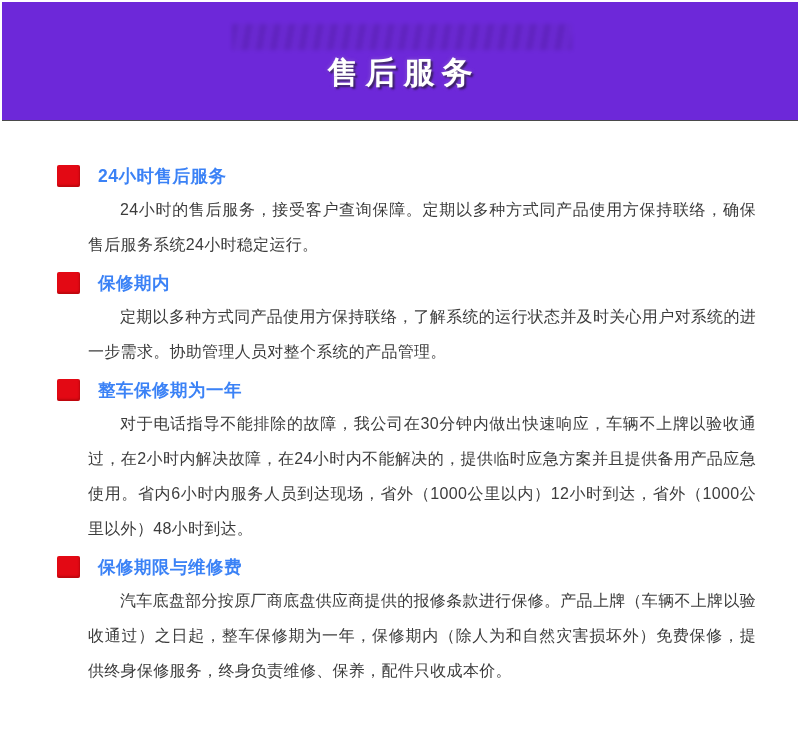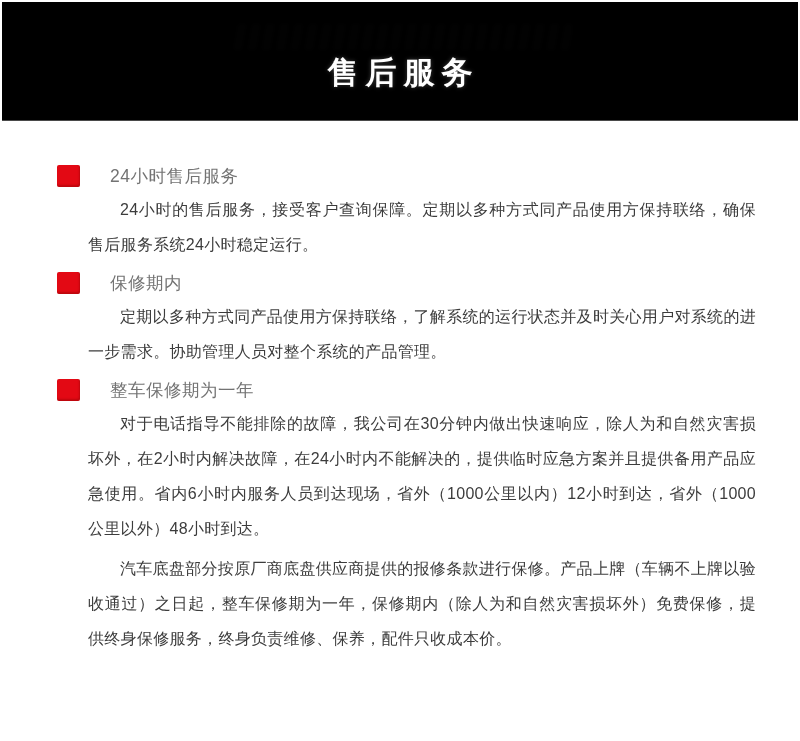--- a/index.html
+++ b/index.html
@@ -15,21 +15,21 @@
     margin: 0 auto;
     background: #ffffff;
     overflow: hidden;
     box-sizing: border-box;
   }
   
   .banner {
     position: relative;
     margin: 2px 2px 0 2px;
     height: 119px;
-    background: #000000;
+    background: #6d28d9;
     border-bottom: 1px solid #4a4a4a;
     display: flex;
     align-items: center;
     justify-content: center;
     box-sizing: border-box;
   }
   .banner-title {
     margin-top: 24px;
     color: #ffffff;
     font-size: 31px;
@@ -67,24 +67,24 @@
   }
   .bullet {
     flex: 0 0 auto;
     width: 23px;
     height: 22px;
     background: #e30914;
     border-radius: 2px;
     box-shadow: inset -1px -2px 2px rgba(120,0,0,0.35);
   }
   .section-title {
-    margin-left: 30px;
+    margin-left: 18px;
     font-size: 17.5px;
-    font-weight: normal;
-    color: #737373;
+    font-weight: bold;
+    color: #3b82f6;
     letter-spacing: 0.5px;
     white-space: nowrap;
   }
   .section-paragraph {
     margin: 3px 0 5px 31px;
     font-size: 16px;
     line-height: 35px;
     color: #3c3c3c;
     text-indent: 2em;
     text-align: justify;
@@ -117,21 +117,25 @@
         <span class="section-title">保修期内</span>
       </div>
       <p class="section-paragraph">定期以多种方式同产品使用方保持联络，了解系统的运行状态并及时关心用户对系统的进一步需求。协助管理人员对整个系统的产品管理。</p>
     </div>
 
     <div>
       <div class="section-heading-row">
         <span class="bullet"></span>
         <span class="section-title">整车保修期为一年</span>
       </div>
-      <p class="section-paragraph">对于电话指导不能排除的故障，我公司在30分钟内做出快速响应，除人为和自然灾害损坏外，在2小时内解决故障，在24小时内不能解决的，提供临时应急方案并且提供备用产品应急使用。省内6小时内服务人员到达现场，省外（1000公里以内）12小时到达，省外（1000公里以外）48小时到达。</p>
+      <p class="section-paragraph">对于电话指导不能排除的故障，我公司在30分钟内做出快速响应，车辆不上牌以验收通过，在2小时内解决故障，在24小时内不能解决的，提供临时应急方案并且提供备用产品应急使用。省内6小时内服务人员到达现场，省外（1000公里以内）12小时到达，省外（1000公里以外）48小时到达。</p>
     </div>
 
     <div>
+      <div class="section-heading-row">
+        <span class="bullet"></span>
+        <span class="section-title">保修期限与维修费</span>
+      </div>
       <p class="section-paragraph">汽车底盘部分按原厂商底盘供应商提供的报修条款进行保修。产品上牌（车辆不上牌以验收通过）之日起，整车保修期为一年，保修期内（除人为和自然灾害损坏外）免费保修，提供终身保修服务，终身负责维修、保养，配件只收成本价。</p>
     </div>
 
   </div>
 </div>
 
 </body></html>

